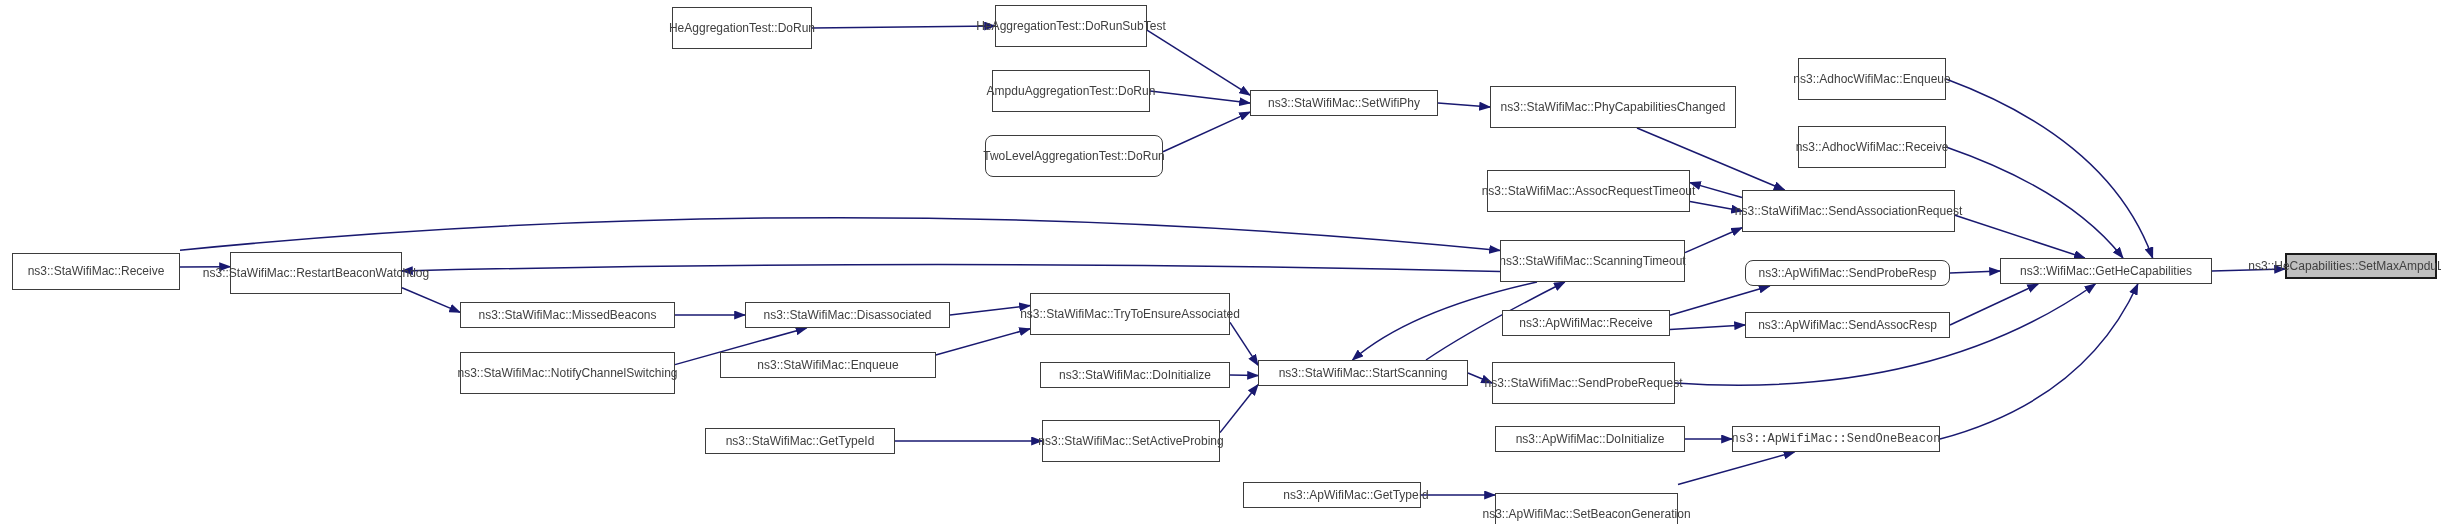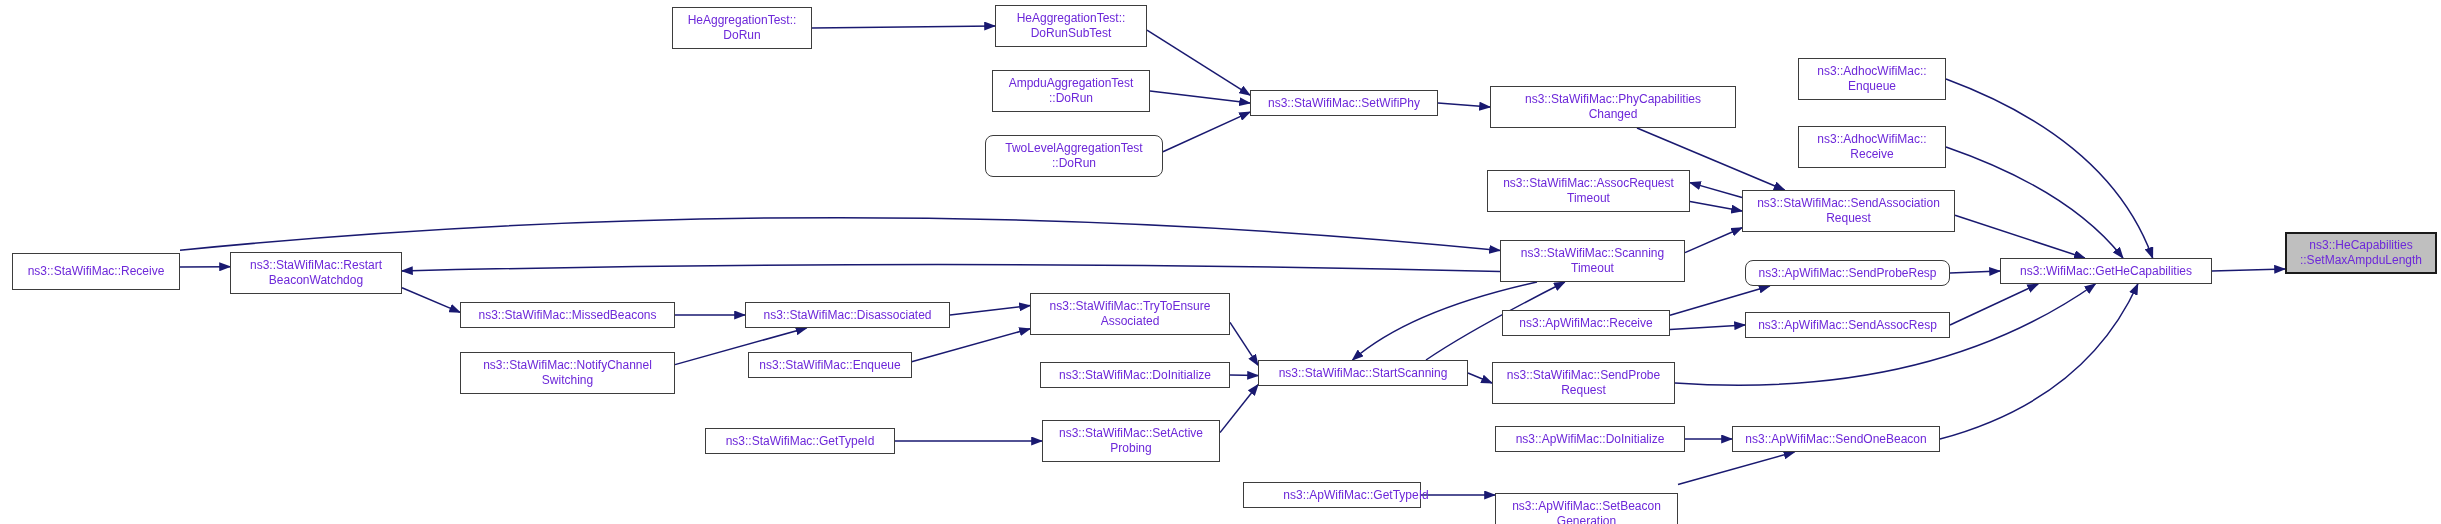--- a/index.html
+++ b/index.html
@@ -19,25 +19,25 @@
   path.edge {
     fill: none;
     stroke: #191970;
     stroke-width: 1.5;
   }
   .node {
     position: absolute;
     box-sizing: border-box;
     background: #ffffff;
     border: 1.5px solid #3d3d3d;
-    color: #6d28d9;
+    color: #404040;
     font-size: 12px;
     line-height: 15px;
     display: flex;
-    flex-direction: column;
+    flex-direction: row;
     align-items: center;
     justify-content: center;
     text-align: right;
     white-space: nowrap;
     cursor: pointer;
   }
   .node.hl {
     background: #bfbfbf;
     border: 2px solid #1a1a1a;
     cursor: default;
@@ -125,21 +125,21 @@
       <div class="node" style="left: 460px; top: 302px; width: 215px; height: 26px;">
         <span>ns3::StaWifiMac::MissedBeacons</span>
       </div>
       <div class="node" style="left: 460px; top: 352px; width: 215px; height: 42px;">
         <span>ns3::StaWifiMac::NotifyChannel</span>
         <span>Switching</span>
       </div>
       <div class="node" style="left: 745px; top: 302px; width: 205px; height: 26px;">
         <span>ns3::StaWifiMac::Disassociated</span>
       </div>
-      <div class="node" style="left: 720px; top: 352px; width: 164px; height: 26px; margin-left: 28px;">
+      <div class="node" style="left: 720px; top: 352px; width: 216px; height: 26px;">
         <span>ns3::StaWifiMac::Enqueue</span>
       </div>
       <div class="node" style="left: 705px; top: 428px; width: 190px; height: 26px;">
         <span>ns3::StaWifiMac::GetTypeId</span>
       </div>
       <div class="node" style="left: 1030px; top: 293px; width: 200px; height: 42px;">
         <span>ns3::StaWifiMac::TryToEnsure</span>
         <span>Associated</span>
       </div>
       <div class="node" style="left: 1040px; top: 362px; width: 190px; height: 26px;">
@@ -177,35 +177,35 @@
       <div class="node" style="left: 1745px; top: 312px; width: 205px; height: 26px;">
         <span>ns3::ApWifiMac::SendAssocResp</span>
       </div>
       <div class="node" style="left: 1495px; top: 426px; width: 190px; height: 26px;">
         <span>ns3::ApWifiMac::DoInitialize</span>
       </div>
       <div class="node" style="left: 1495px; top: 474px; width: 183px; height: 42px; margin-top: 19px;">
         <span>ns3::ApWifiMac::SetBeacon</span>
         <span>Generation</span>
       </div>
-      <div class="node" style="left: 1732px; top: 426px; width: 208px; height: 26px;">
+      <div class="node" style="left: 1732px; top: 426px; width: 208px; height: 26px; font-family: Liberation Mono, monospace;">
         <span>ns3::ApWifiMac::SendOneBeacon</span>
       </div>
       <div class="node" style="left: 1243px; top: 482px; width: 178px; height: 26px; padding-left: 48px;">
         <span>ns3::ApWifiMac::GetTypeId</span>
       </div>
       <div class="node" style="left: 1798px; top: 58px; width: 148px; height: 42px;">
         <span>ns3::AdhocWifiMac::</span>
         <span>Enqueue</span>
       </div>
       <div class="node" style="left: 1798px; top: 126px; width: 148px; height: 42px;">
         <span>ns3::AdhocWifiMac::</span>
         <span>Receive</span>
       </div>
       <div class="node" style="left: 2000px; top: 258px; width: 212px; height: 26px;">
         <span>ns3::WifiMac::GetHeCapabilities</span>
       </div>
-      <div class="node hl" style="left: 2285px; top: 232px; width: 152px; height: 42px;">
+      <div class="node hl" style="left: 2285px; top: 253px; width: 152px; height: 26px;">
         <span>ns3::HeCapabilities</span>
         <span>::SetMaxAmpduLength</span>
       </div>
     </div>
 </div>
 
 </body></html>

